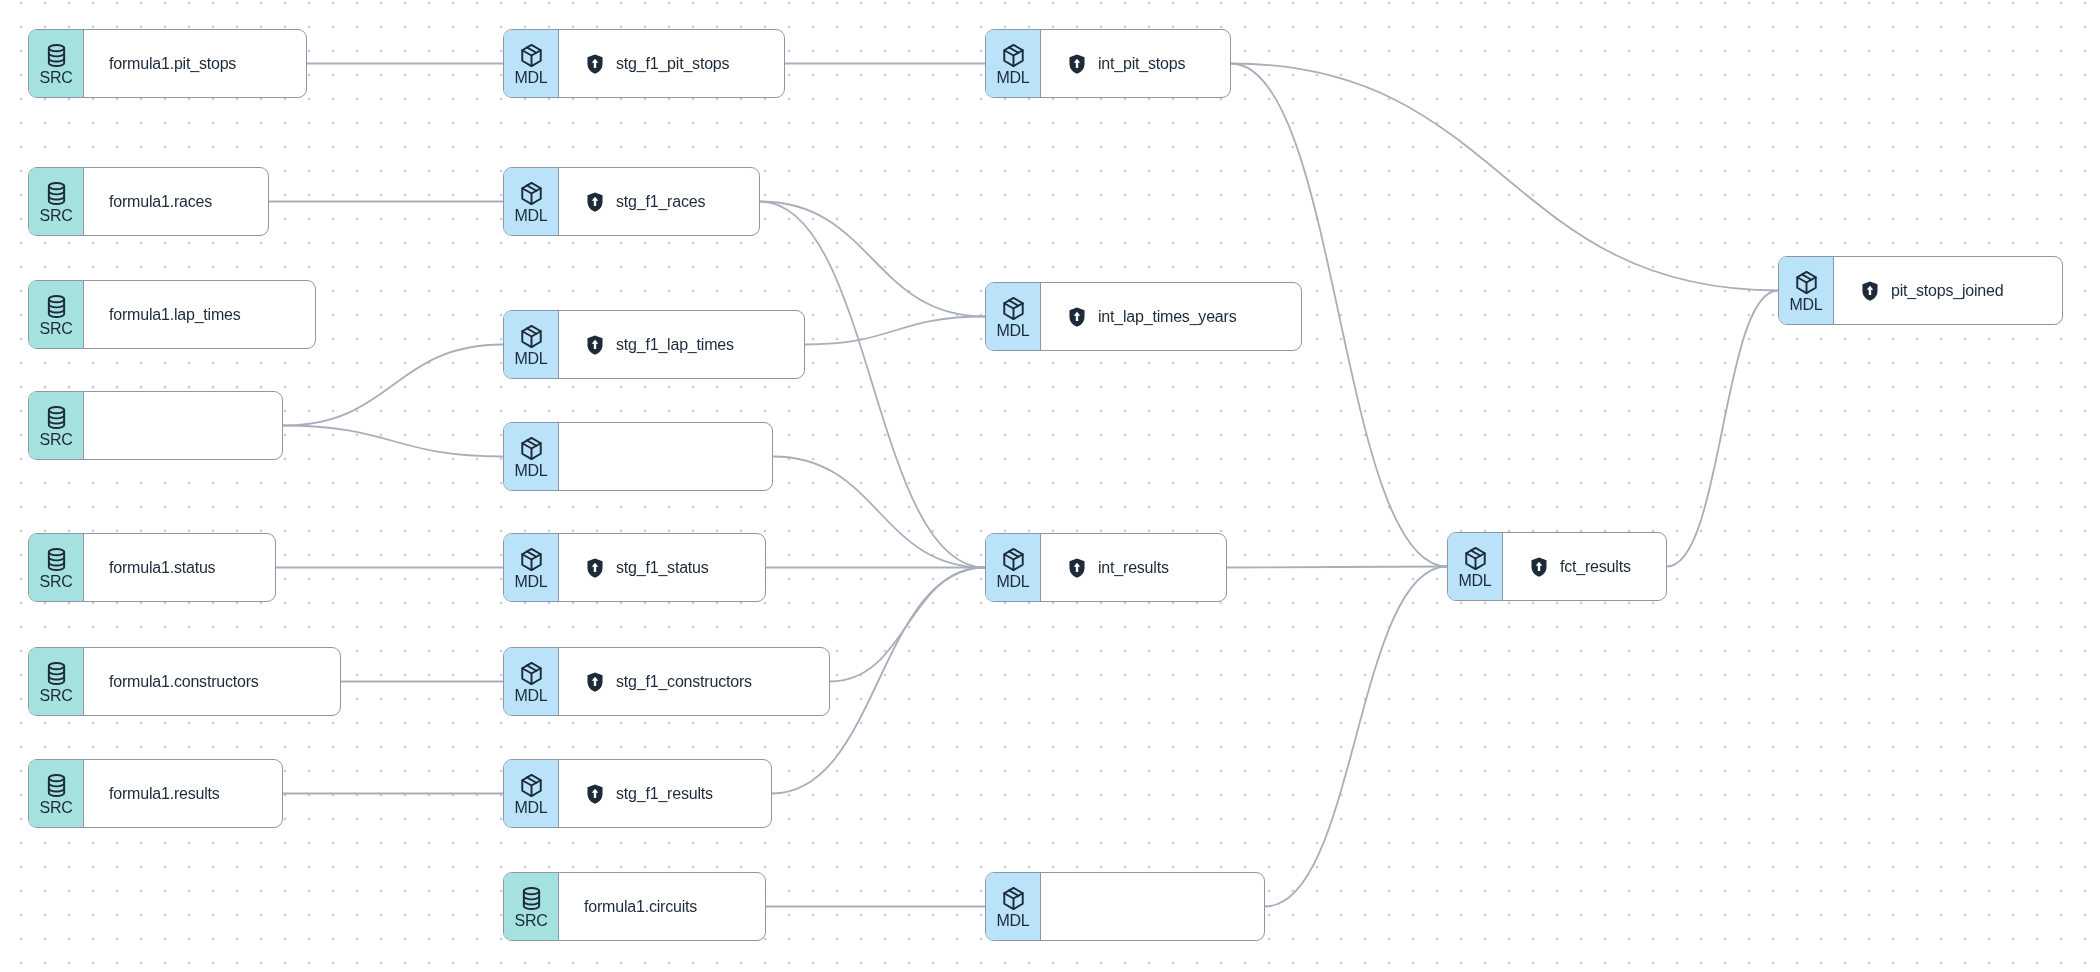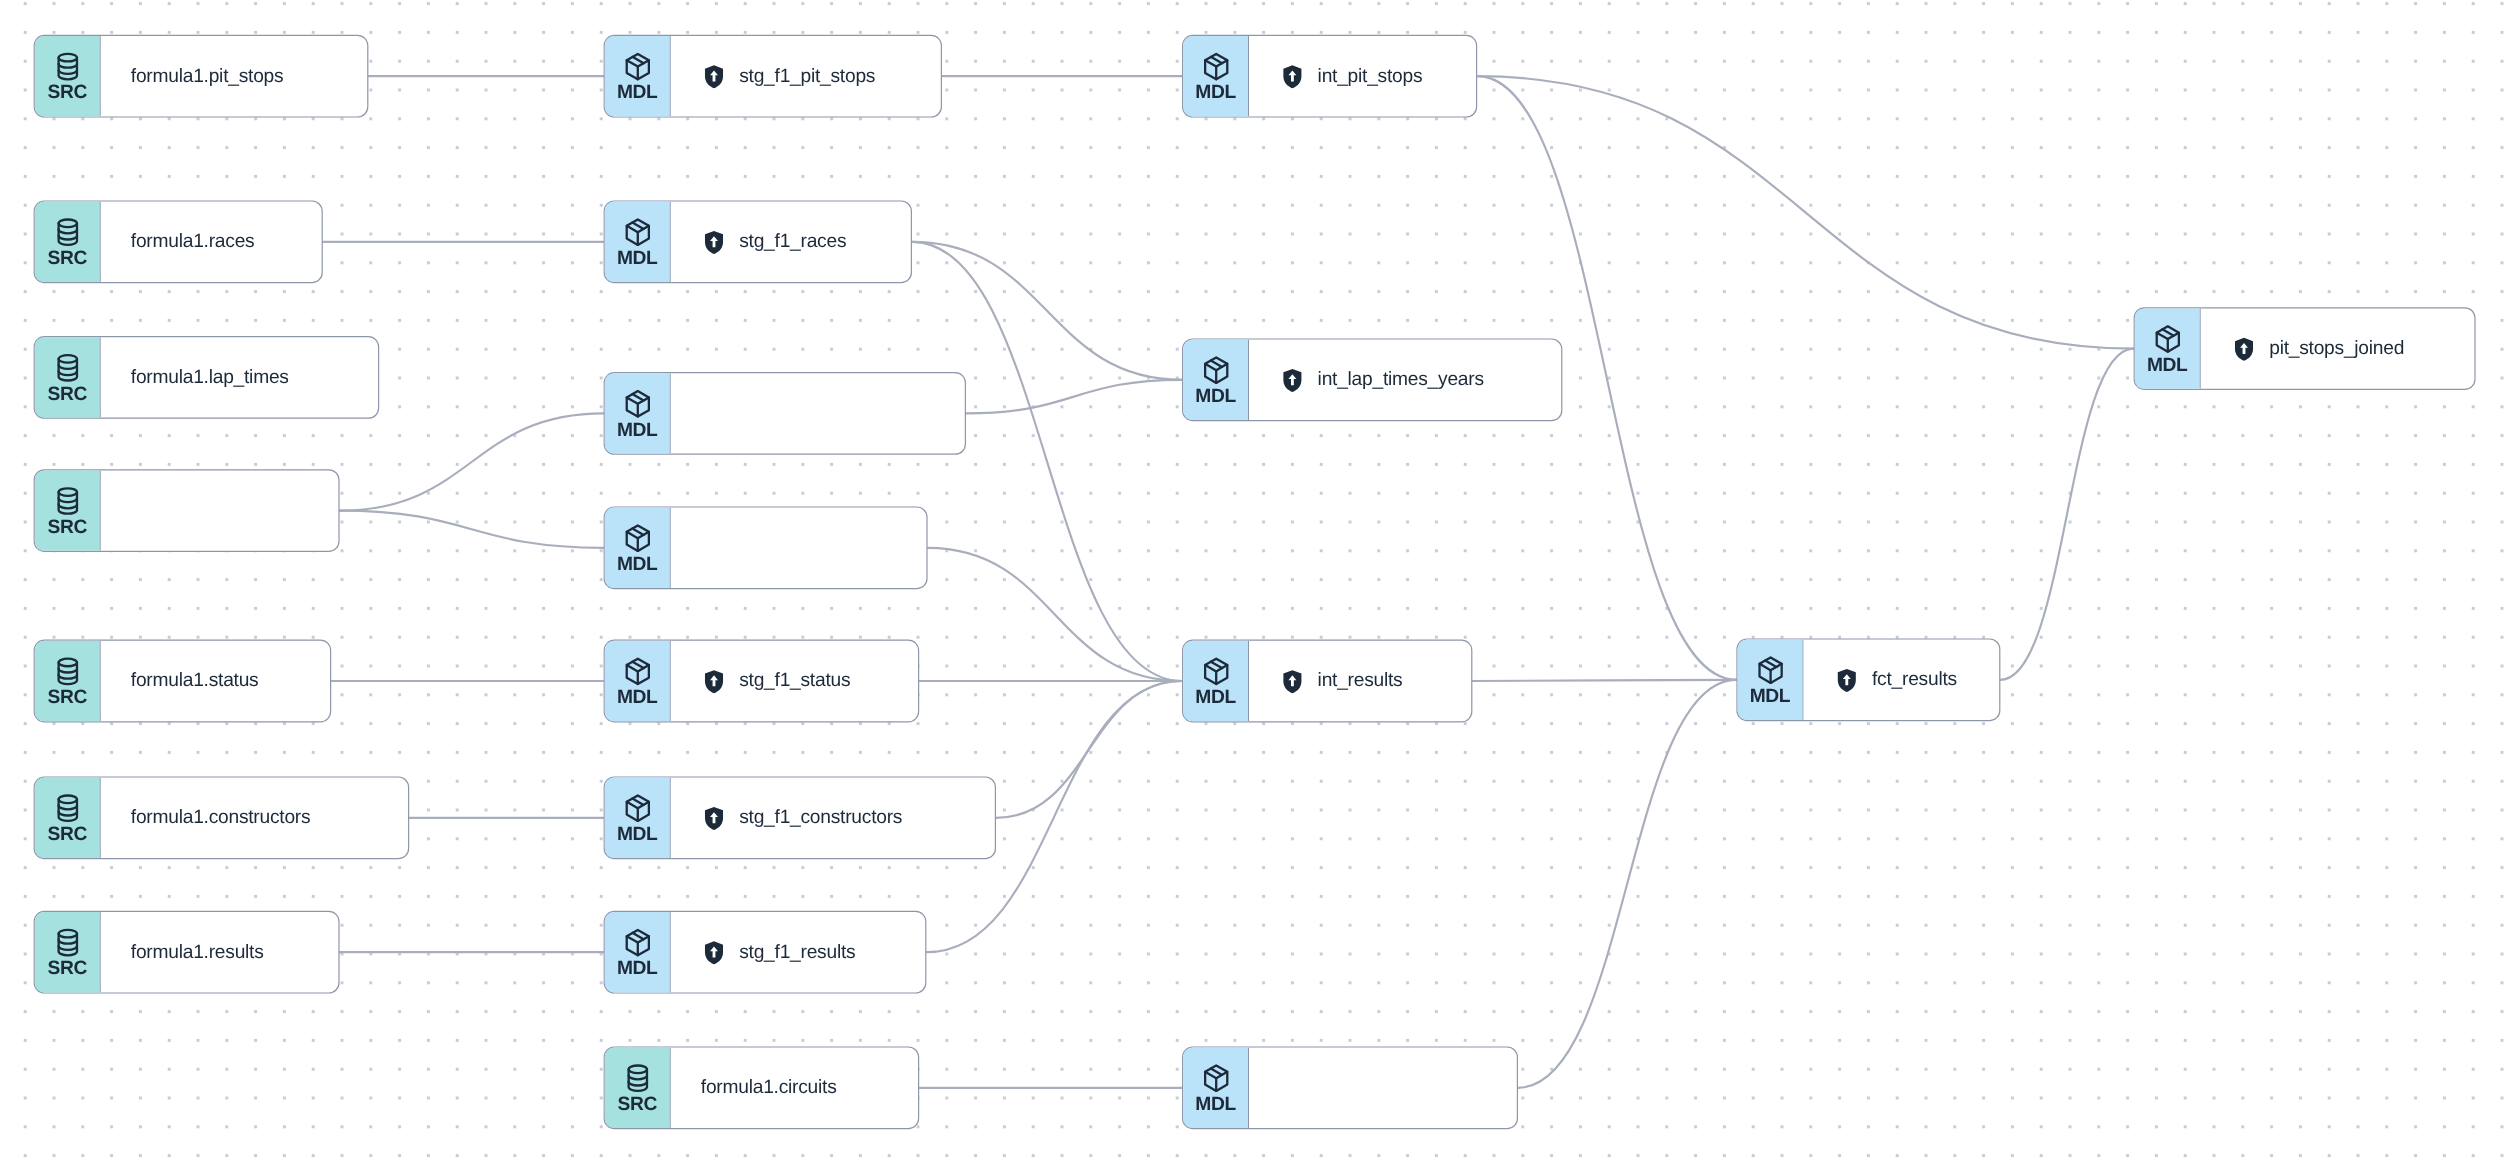--- a/index.html
+++ b/index.html
@@ -24,21 +24,21 @@
     position:absolute;height:69px;display:flex;align-items:stretch;
     background:var(--node-bg);border:1.5px solid var(--border);border-radius:9px;
     box-sizing:border-box;cursor:pointer;
   }
   .badge{
     width:54px;flex:0 0 54px;display:flex;flex-direction:column;align-items:center;justify-content:center;
     border-right:1.5px solid var(--border);border-radius:7.5px 0 0 7.5px;gap:1px;color:var(--text);
   }
   .badge.src{background:var(--src-bg);}
   .badge.mdl{background:var(--mdl-bg);}
-  .badge-label{font-size:16px;font-weight:700;letter-spacing:-0.3px;line-height:1;color:var(--text);text-align:right;}
+  .badge-label{font-size:16px;font-weight:400;letter-spacing:-0.3px;line-height:1;color:var(--text);text-align:right;}
   .badge .icon{width:27px;height:27px;display:block;}
   .body{display:flex;align-items:center;padding:0 16px 0 25px;gap:10px;min-width:0;}
   .node-label{font-size:16px;color:var(--text);white-space:nowrap;letter-spacing:-0.2px;}
   .shield{width:22px;height:22px;display:block;flex:0 0 22px;}
 </style>
 </head>
 <body>
 
 <div id="canvas">
   <svg id="edges">
@@ -219,20 +219,27 @@
     <div class="node" style="left: 503px; top: 310px; width: 302px;">
     <div class="badge mdl">
       <span class="icon"><svg viewBox="0 0 24 24" width="27" height="27" fill="none" stroke="#1c2a3a" stroke-width="1.7" stroke-linejoin="round" stroke-linecap="round">
             <path d="M12 2.6 20.2 7.3v9.4L12 21.4 3.8 16.7V7.3Z"></path>
             <path d="M3.8 7.3 12 12l8.2-4.7"></path>
             <path d="M12 12v9.4"></path>
             <path d="M16.3 9.55 8 4.78"></path>
           </svg></span>
       <span class="badge-label">MDL</span>
     </div>
+    <div class="body">
+      <span class="shield"><svg viewBox="0 0 24 24" width="22" height="22">
+            <path fill="#1c2a3a" d="M12 1.6 20.2 4.7v6.9c0 5.4-3.5 9.1-8.2 10.9-4.7-1.8-8.2-5.5-8.2-10.9V4.7Z"></path>
+            <path fill="#ffffff" d="M12 6.3 15.6 10.7h-2.3v5.6h-2.6v-5.6H8.4Z"></path>
+          </svg></span>
+      <span class="node-label">stg_f1_lap_times</span>
+    </div>
   </div>
     <div class="node" style="left: 503px; top: 422px; width: 270px;">
     <div class="badge mdl">
       <span class="icon"><svg viewBox="0 0 24 24" width="27" height="27" fill="none" stroke="#1c2a3a" stroke-width="1.7" stroke-linejoin="round" stroke-linecap="round">
             <path d="M12 2.6 20.2 7.3v9.4L12 21.4 3.8 16.7V7.3Z"></path>
             <path d="M3.8 7.3 12 12l8.2-4.7"></path>
             <path d="M12 12v9.4"></path>
             <path d="M16.3 9.55 8 4.78"></path>
           </svg></span>
       <span class="badge-label">MDL</span>

